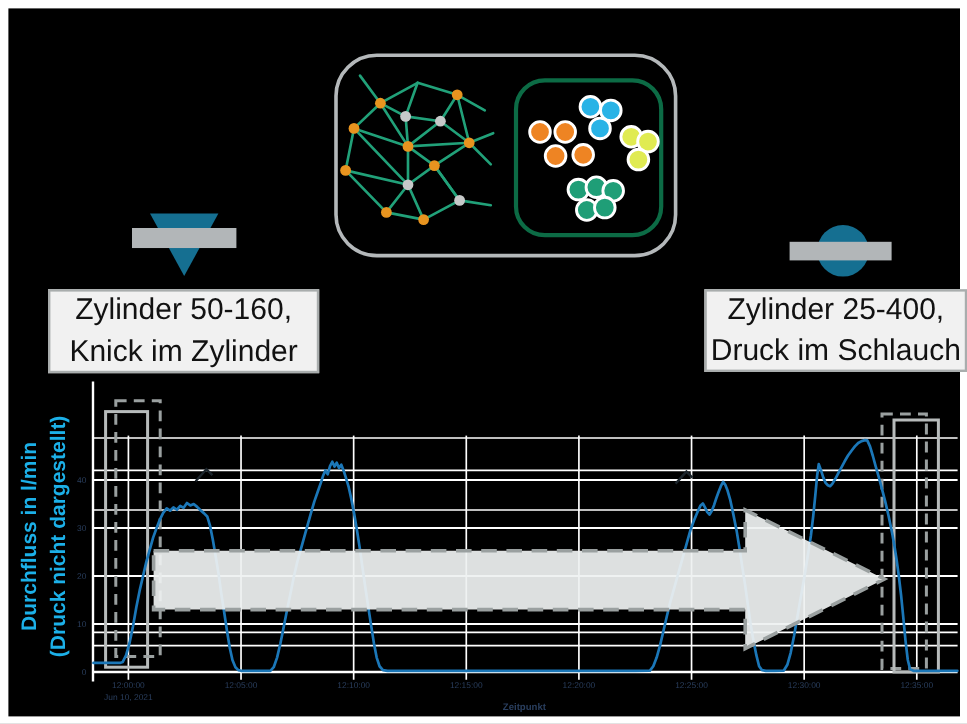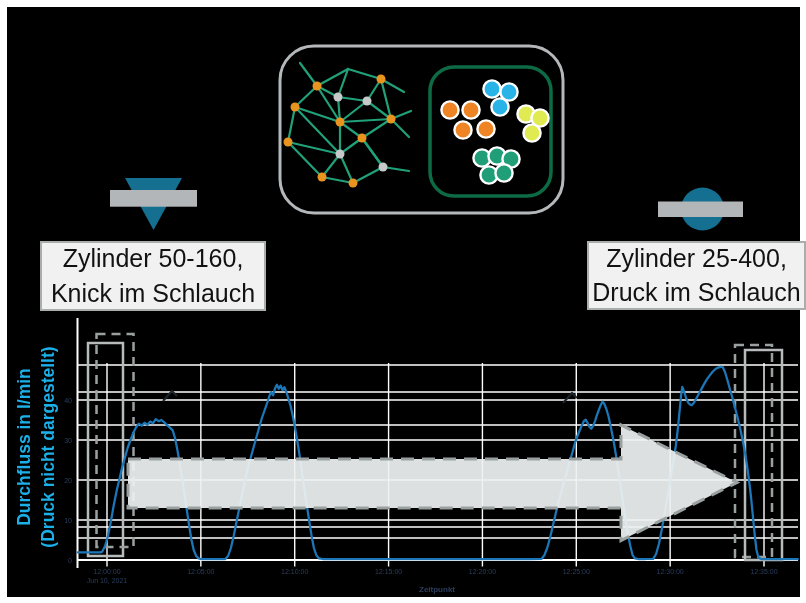--- a/index.html
+++ b/index.html
@@ -102,21 +102,21 @@
     <rect id="kink-bar" x="110" y="190" width="87" height="16.7" fill="#b2b6b8"></rect>
   </svg>
 
   <svg class="abs" style="left:652px;top:184px;" width="96" height="50" viewBox="652 184 96 50">
     <circle id="hole-circle" cx="702.5" cy="209" r="21.5" fill="#156f91"></circle>
     <rect id="hole-bar" x="658" y="201.5" width="85" height="15.5" fill="#b2b6b8"></rect>
   </svg>
 
   <div class="callout" style="left:40px;top:241px;width:222px;height:66px;">
     <span>Zylinder 50-160,</span>
-    <span>Knick im Schlauch</span>
+    <span>Knick im Zylinder</span>
   </div>
   <div class="callout" style="left:587px;top:241px;width:215px;height:65px;">
     <span>Zylinder 25-400,</span>
     <span>Druck im Schlauch</span>
   </div>
 
   <div class="ylabel-wrap">
     <div class="ylabel-inner" id="ylabel" style="color: rgb(28, 176, 232);">
       <div>Durchfluss in l/min</div>
       <div>(Druck nicht dargestellt)</div>

